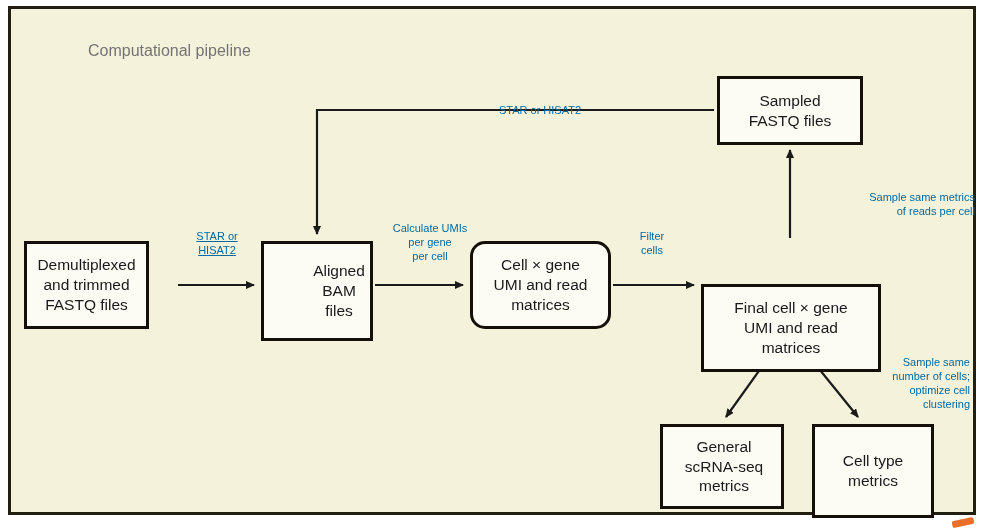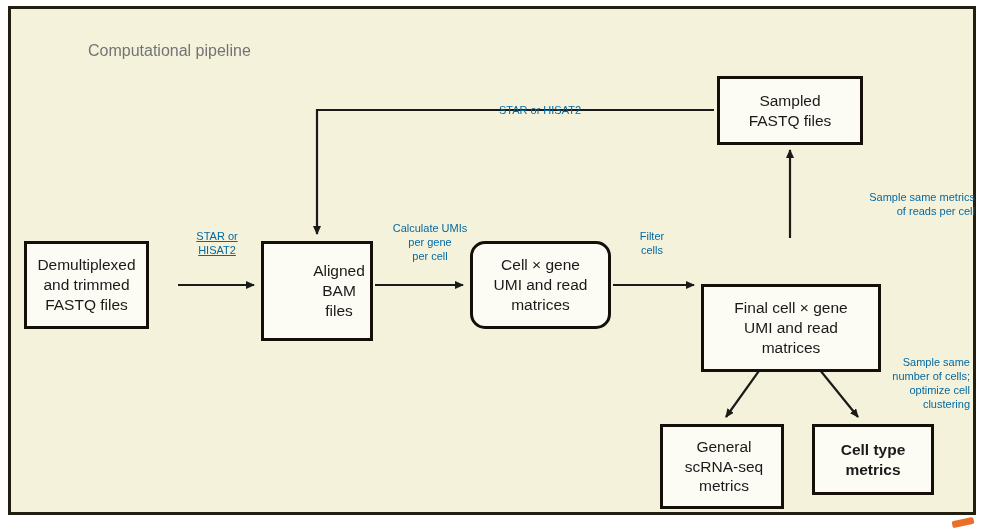--- a/index.html
+++ b/index.html
@@ -125,21 +125,21 @@
 UMI and read
 matrices</div>
 
   <div class="node" style="left:717px; top:76px; width:146px; height:69px;">Sampled
 FASTQ files</div>
 
   <div class="node" style="left:660px; top:424px; width:124px; height:85px;padding-left:8px;">General
 scRNA-seq
 metrics</div>
 
-  <div class="node" style="left:812px; top:424px; width:122px; height:71px;font-weight:bold;">Cell type
+  <div class="node" style="left:812px; top:424px; width:122px; height:94px;">Cell type
 metrics</div>
 
   <div class="edge-label" style="left:181px; top:214px; width:72px;text-decoration:underline;">STAR or
 HISAT2</div>
 
   <div class="edge-label" style="left:617px; top:214px; width:70px;">Filter
 cells</div>
 
   <div class="edge-label" style="left:376px; top:206px; width:108px;">Calculate UMIs
 per gene

